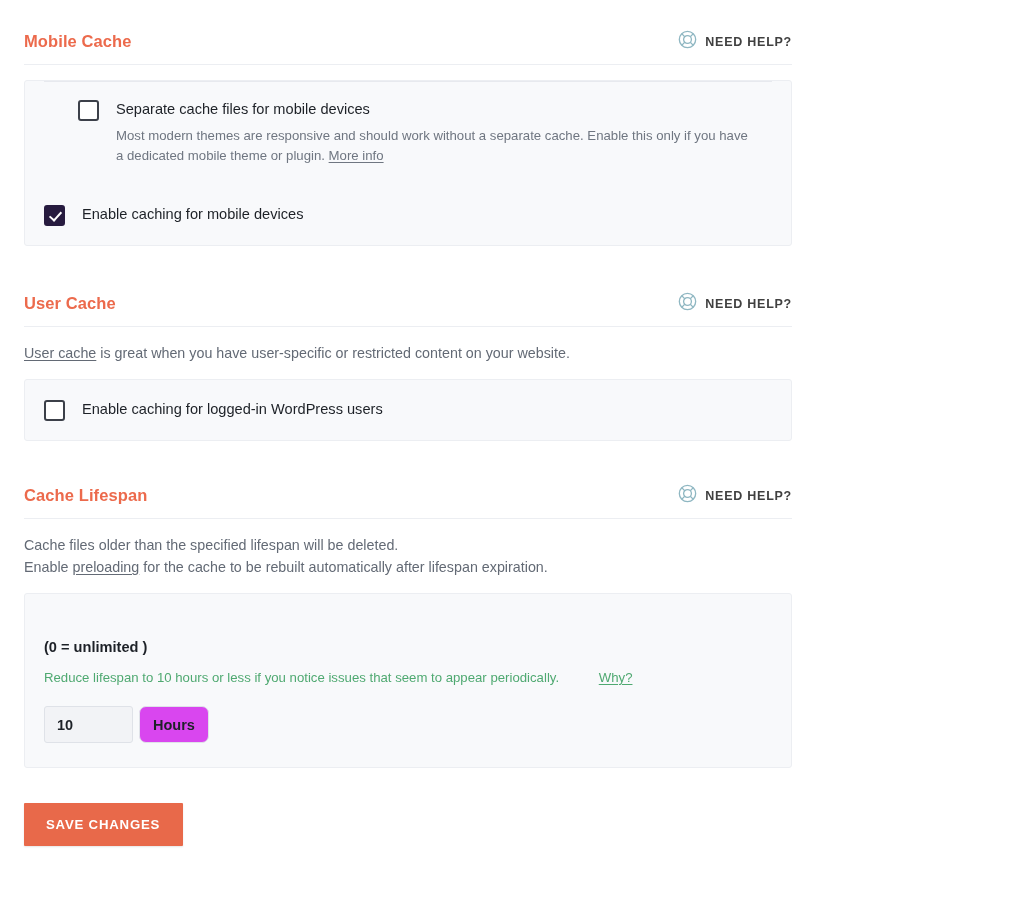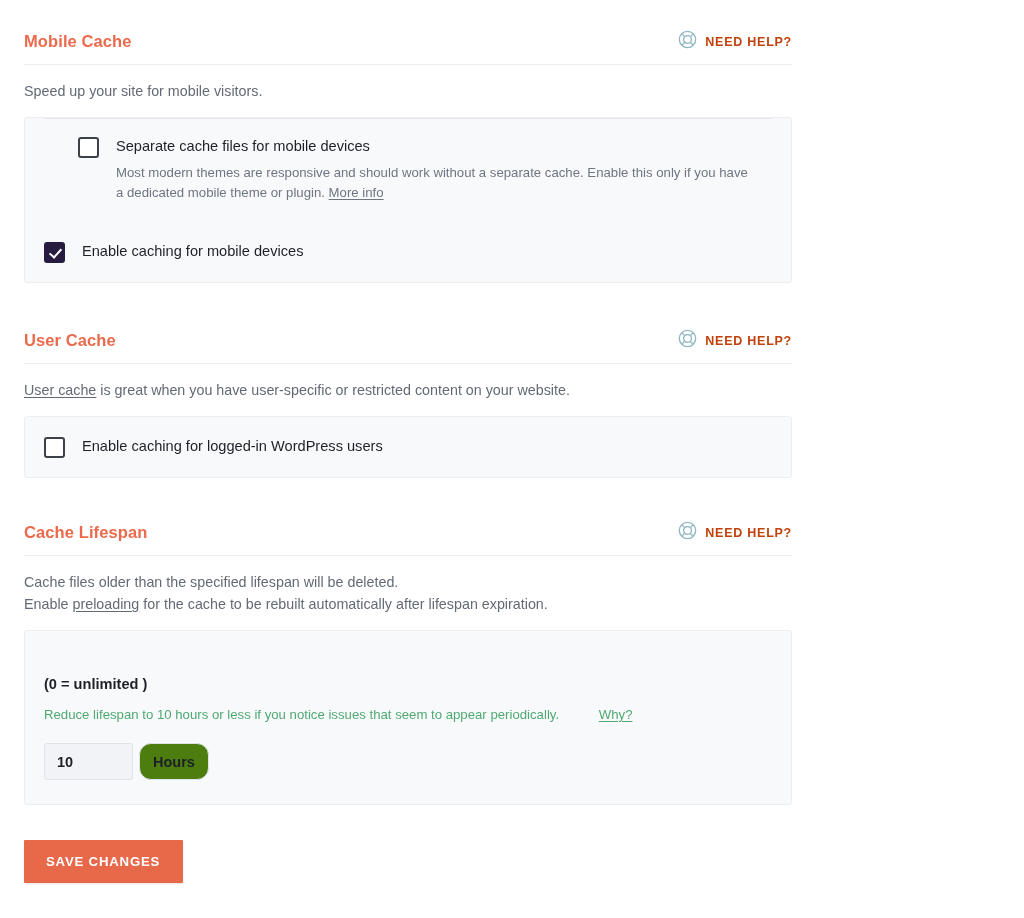--- a/index.html
+++ b/index.html
@@ -41,21 +41,21 @@
   }
 
   .need-help {
     display: flex;
     align-items: center;
     gap: 8px;
     cursor: pointer;
     user-select: none;
   }
   .need-help .label {
-    color: #c2410c;
+    color: #404040;
     font-size: 12.5px;
     font-weight: bold;
     letter-spacing: 0.75px;
   }
   .lifebuoy { display: block; }
 
   
   .intro {
     color: #636a75;
     font-size: 14.3px;
@@ -170,22 +170,22 @@
     color: #1d2127;
     font-family: "Liberation Sans", sans-serif;
     font-size: 14.5px;
     font-weight: bold;
     padding: 0 12px;
     outline: none;
   }
   .unit-select {
     height: 37px;
     border: 1px solid #dfe2e8;
-    border-radius: 12px;
-    background: #4d7c0f;
+    border-radius: 7px;
+    background: #d946ef;
     color: #1d2127;
     font-family: "Liberation Sans", sans-serif;
     font-size: 14.5px;
     font-weight: bold;
     padding: 0 13px;
     cursor: pointer;
     display: inline-flex;
     align-items: center;
   }
 
@@ -225,21 +225,20 @@
           <svg width="19" height="19" viewBox="0 0 20 20" fill="none" xmlns="http://www.w3.org/2000/svg">
             <circle cx="10" cy="10" r="8.6" stroke="#8fb7c2" stroke-width="1.4"></circle>
             <circle cx="10" cy="10" r="4.1" stroke="#8fb7c2" stroke-width="1.4"></circle>
             <path d="M4.1 4.1 L7.1 7.1 M15.9 4.1 L12.9 7.1 M4.1 15.9 L7.1 12.9 M15.9 15.9 L12.9 12.9" stroke="#8fb7c2" stroke-width="1.4"></path>
           </svg>
         </span>
         <span class="label">NEED HELP?</span>
       </div>
     </div>
 
-    <p class="intro">Speed up your site for mobile visitors.</p>
 
     <div class="panel">
       <div class="cb-row sub">
         <span class="cbox"></span>
         <div class="cb-texts">
           <div class="cb-label">Separate cache files for mobile devices</div>
           <div class="cb-desc"><span>Most modern themes are responsive and should work without a separate cache. Enable this only if you have a dedicated mobile theme or plugin. </span><a class="inline-link">More info</a></div>
         </div>
       </div>
 

